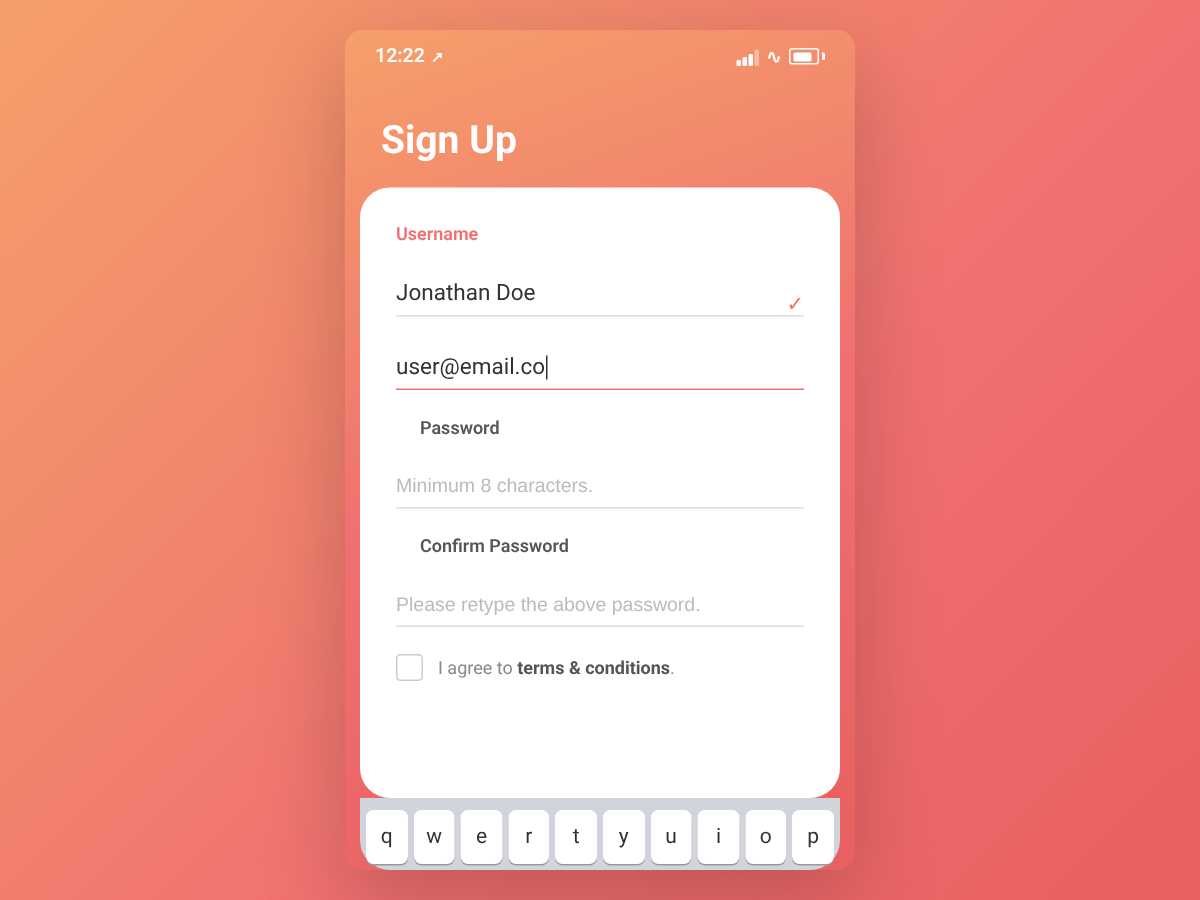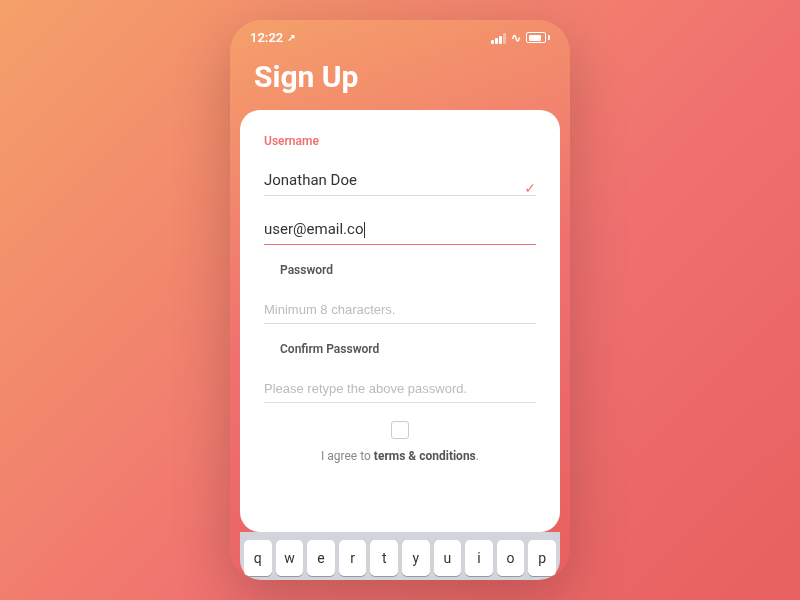--- a/index.html
+++ b/index.html
@@ -12,21 +12,21 @@
       background: linear-gradient(135deg, #f5a06a 0%, #f07070 60%, #e86060 100%);
       display: flex;
       align-items: center;
       justify-content: center;
     }
 
     .phone-frame {
       width: 340px;
       height: 560px;
       background: linear-gradient(160deg, #f5a06a 0%, #f07070 50%, #e86060 100%);
-      border-radius: 32px;
+      border-radius: 12px;
       overflow: hidden;
       display: flex;
       flex-direction: column;
       box-shadow: 0 20px 60px rgba(0,0,0,0.2);
     }
 
     .status-bar {
       display: flex;
       justify-content: space-between;
       align-items: center;
@@ -43,23 +43,24 @@
     }
 
     .status-icons {
       display: flex;
       align-items: center;
       gap: 5px;
     }
 
     .page-title {
       color: white;
-      font-size: 30px;
+      font-size: 26px;
       font-weight: 700;
       padding: 8px 24px 16px;
+      margin-top: 20px;
     }
 
     .form-card {
       background: white;
       border-radius: 20px;
       margin: 0 10px;
       padding: 24px 24px 20px;
       flex: 1;
       overflow: hidden;
     }
@@ -128,21 +129,20 @@
     }
 
     .field-input-text.error-border {
       border-bottom-color: #f07070;
     }
 
     .terms-row {
       display: flex;
       align-items: center;
       gap: 10px;
-      flex-direction: column;
     }
 
     .checkbox {
       width: 18px;
       height: 18px;
       border: 1.5px solid #ccc;
       border-radius: 3px;
       flex-shrink: 0;
       background: white;
     }

